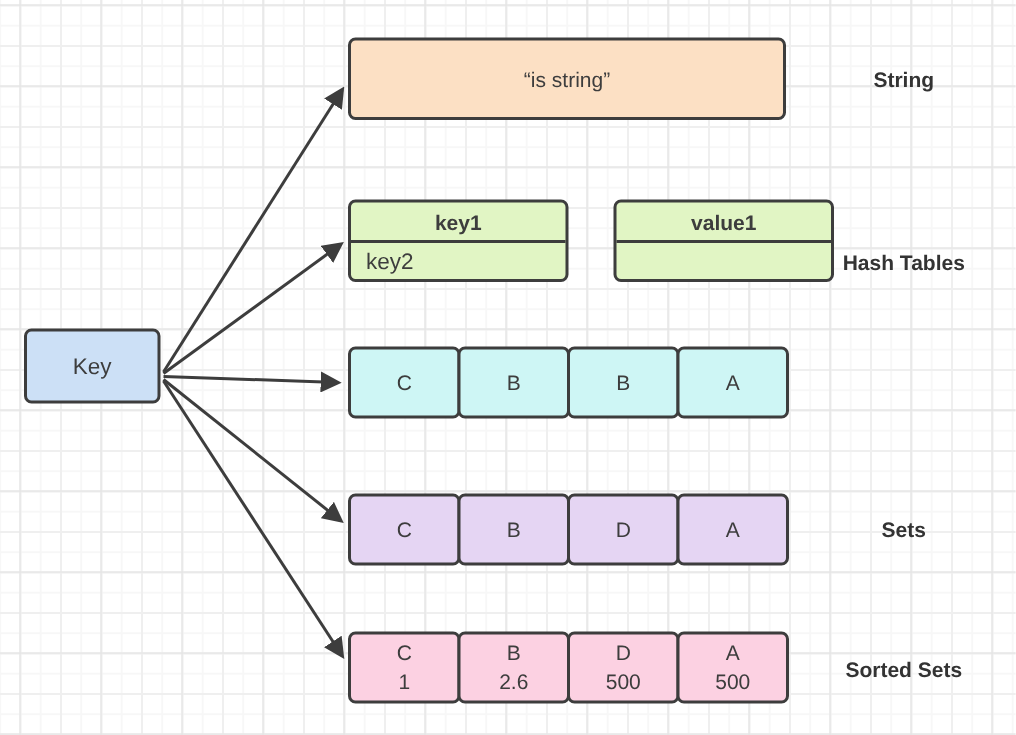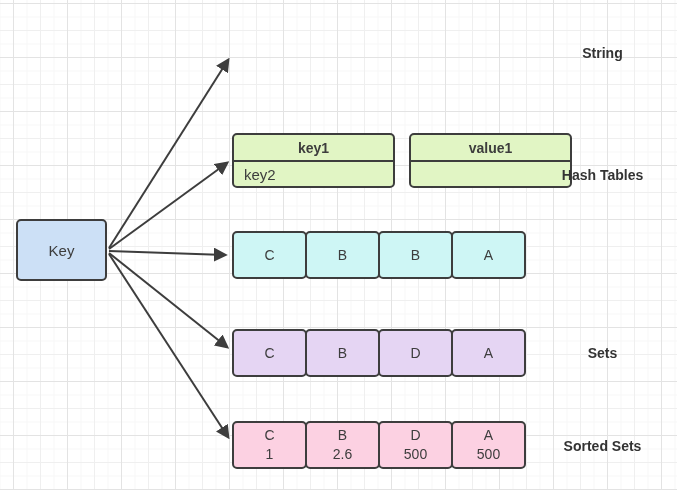--- a/index.html
+++ b/index.html
@@ -22,24 +22,24 @@
     background-position:13px 3px,13px 3px,13px 3px,13px 3px,13px 3px,13px 3px;
   }
   .arrows{position:absolute;left:0;top:0;width:677px;height:490px;pointer-events:none;}
   .node{
     position:absolute;box-sizing:border-box;
     border:2px solid #3d3d3d;border-radius:5px;
     color:#3d3d3d;font-size:15px;
     display:flex;align-items:center;justify-content:center;
     text-align:center;
   }
-  .key-box{left:16px;top:219px;width:91px;height:62px;}
+  .key-box{left:16px;top:219px;width:91px;height:50px;}
   .string-box{left:232px;top:25px;width:292px;height:55px;font-size:14px;}
   
-  .hash-col{position:absolute;box-sizing:border-box;border:2px solid #3d3d3d;border-radius:5px;top:133px;width:163px;height:55px;color:#3d3d3d;}
+  .hash-col{position:absolute;box-sizing:border-box;border:2px solid #3d3d3d;border-radius:5px;top:133px;width:147px;height:55px;color:#3d3d3d;}
   .hash-col .hdr{box-sizing:border-box;height:27px;border-bottom:2px solid #3d3d3d;font-weight:bold;font-size:14px;display:flex;align-items:center;justify-content:center;}
   .hash-col .bdy{box-sizing:border-box;height:24px;font-size:15px;display:flex;align-items:center;padding-left:10px;}
   .hash-col1{left:232px;}
   .hash-col2{left:377px;margin-left:32px;}
   
   .cell{
     position:absolute;box-sizing:border-box;width:75px;height:48px;
     border:2px solid #3d3d3d;border-radius:5px;color:#3d3d3d;font-size:14px;
     display:flex;flex-direction:column;align-items:center;justify-content:center;
     line-height:19px;text-align:center;
@@ -83,20 +83,23 @@
       <line x1="109" y1="251" x2="225" y2="255" marker-end="url(#ah)"></line>
       <line x1="109" y1="253" x2="227" y2="347" marker-end="url(#ah)"></line>
       <line x1="109" y1="254" x2="228" y2="437" marker-end="url(#ah)"></line>
     </g>
   </svg>
 
   <div class="node key-box" style="background-color: rgb(204, 224, 246);">
     <span>Key</span>
   </div>
 
+  <div class="node string-box" style="background-color: rgb(252, 224, 196);">
+    <span>“is string”</span>
+  </div>
 
   <div class="hash-col hash-col1" style="background-color: rgb(225, 245, 196);">
     <div class="hdr">key1</div>
     <div class="bdy">key2</div>
   </div>
   <div class="hash-col hash-col2" style="background-color: rgb(225, 245, 196);">
     <div class="hdr">value1</div>
   </div>
 
   <div class="cell r-linked c0" style="background-color: rgb(206, 246, 245);">

